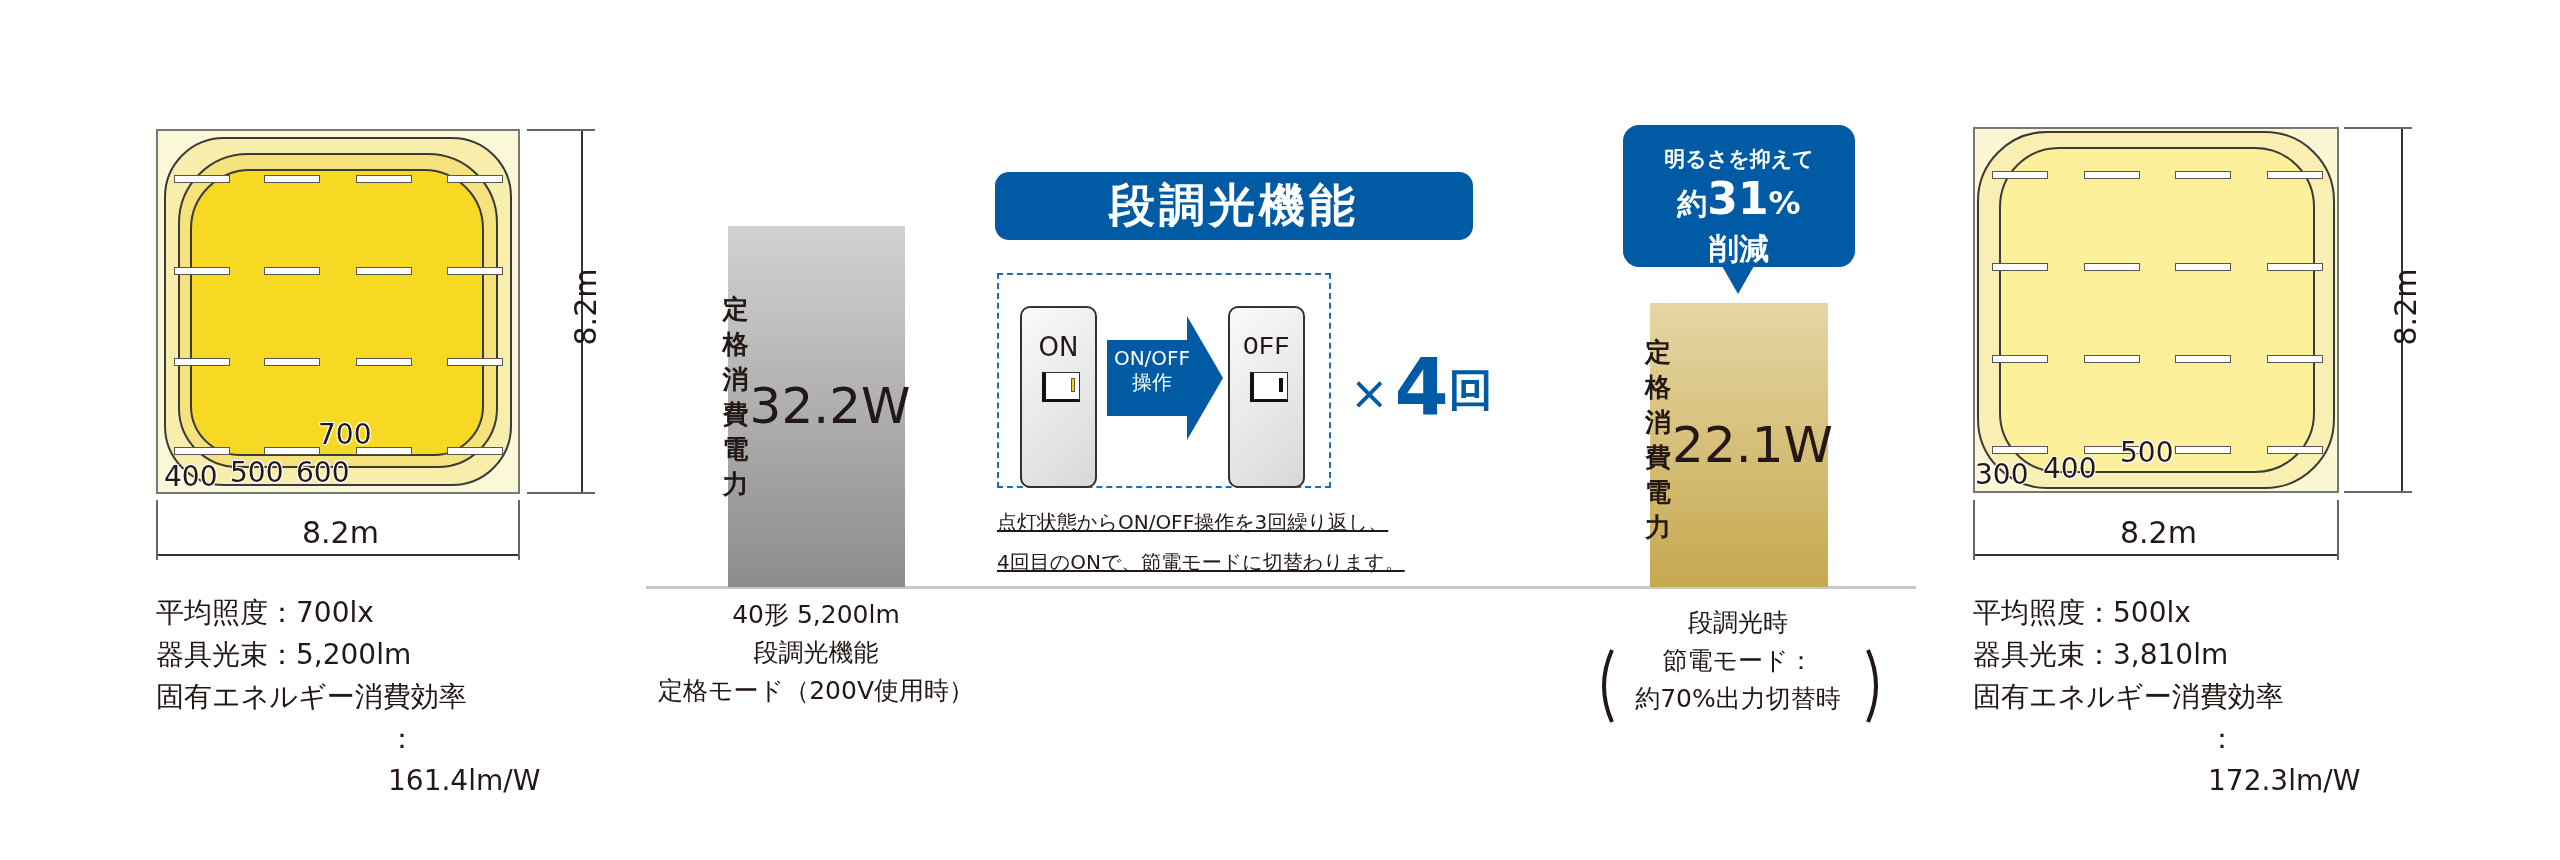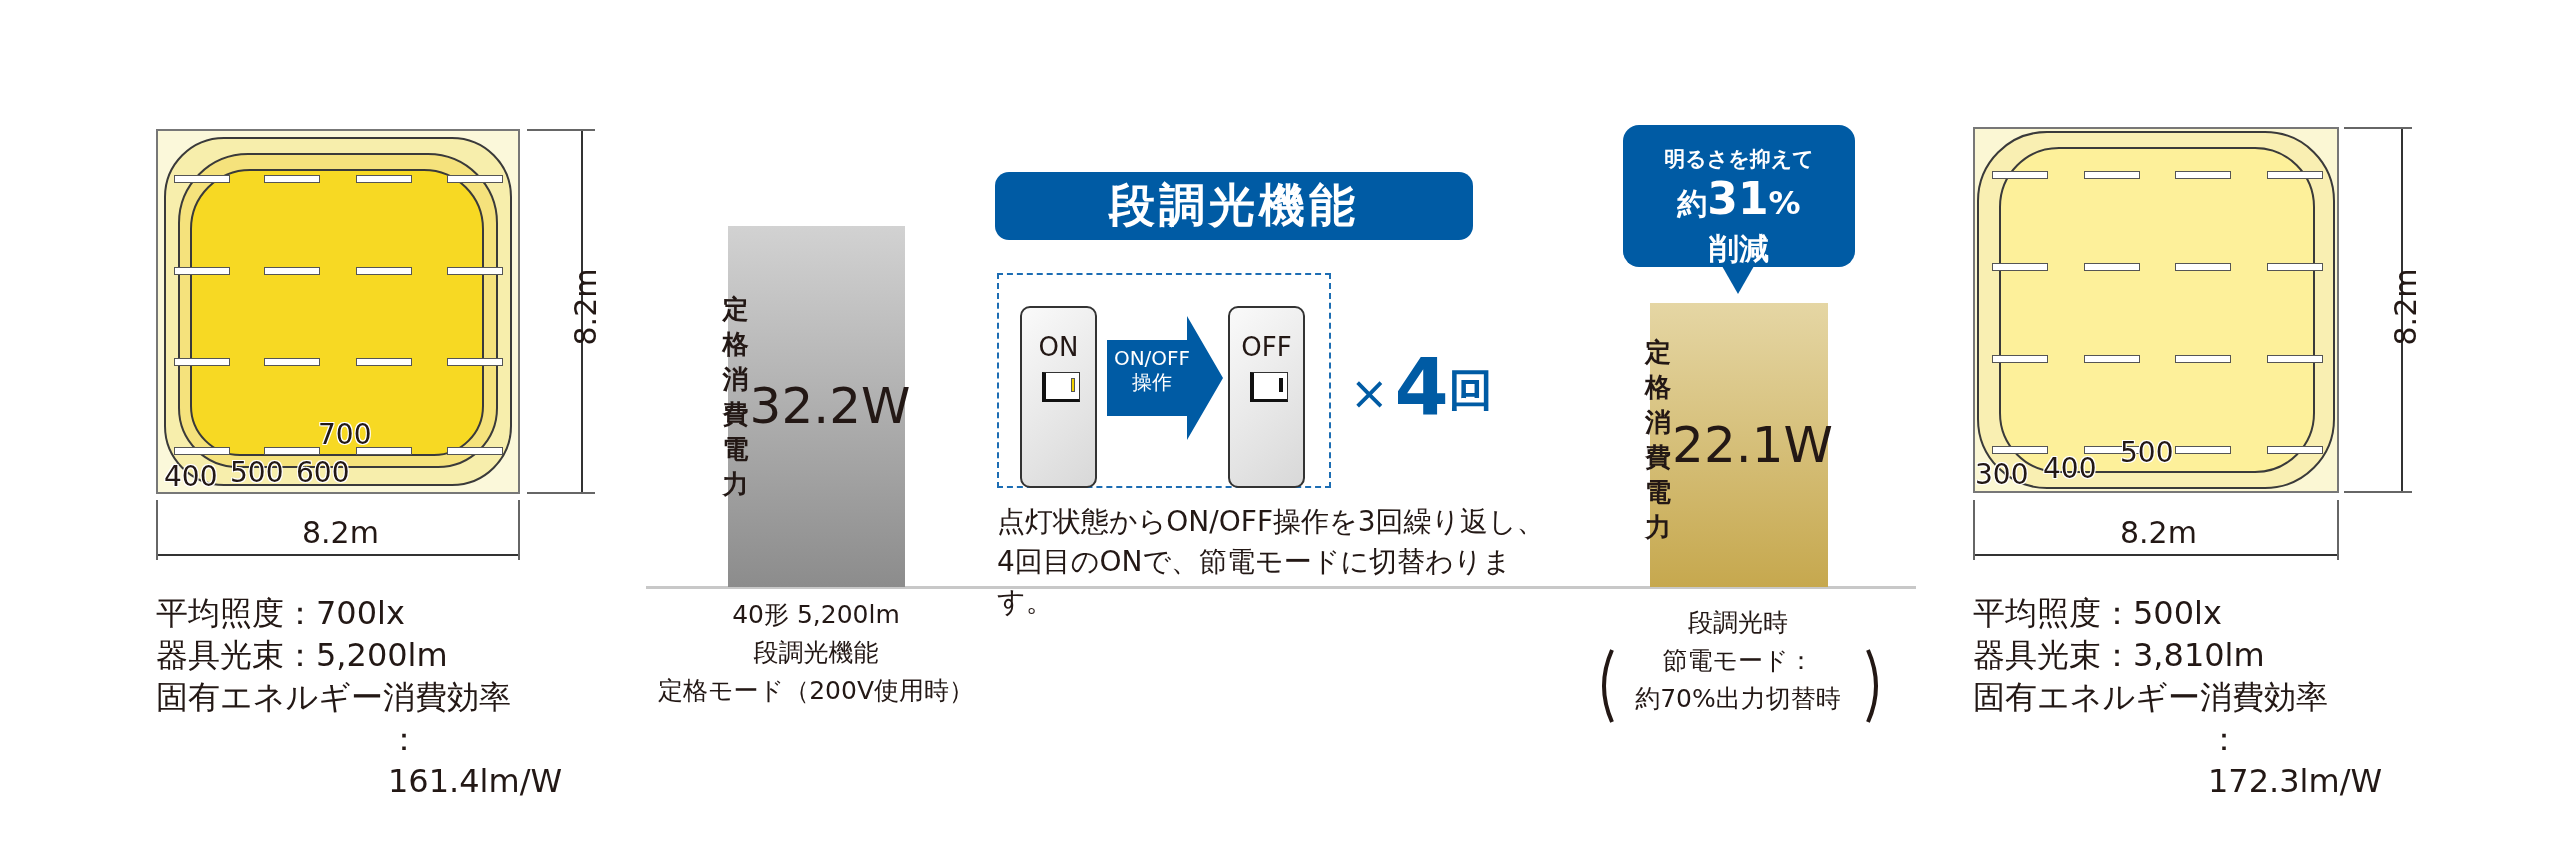--- a/index.html
+++ b/index.html
@@ -7,35 +7,35 @@
   .abs{position:absolute;}
   
   .map{position:absolute;border:2px solid #777;box-sizing:border-box;overflow:hidden;}
   .map .ring{position:absolute;border:2px solid #3a3a3a;box-sizing:border-box;}
   .lamp{position:absolute;width:56px;height:8px;background:#fff;border:1.5px solid #555;box-sizing:border-box;}
   .contour-label{position:absolute;font-size:28px;line-height:1;color:#231815;text-shadow:-1px -1px 0 #fff,1px -1px 0 #fff,-1px 1px 0 #fff,1px 1px 0 #fff;}
   .dim-line-v{position:absolute;width:0;border-left:2px solid #333;}
   .dim-line-h{position:absolute;height:0;border-top:2px solid #333;}
   .tick{position:absolute;background:#666;}
   .dim-label{position:absolute;font-size:30px;line-height:1;}
-  .stats{position:absolute;font-size:32px;line-height:42px;}
+  .stats{position:absolute;font-size:28px;line-height:42px;}
   
   .bar{position:absolute;display:flex;align-items:center;justify-content:center;}
   .bar .lbl{font-size:26px;font-weight:bold;letter-spacing:1px;}
   .bar .num{font-size:50px;line-height:1.1;}
   .caption{position:absolute;font-size:25px;line-height:38px;text-align:center;}
   .header-pill{position:absolute;background:#005ba4;border-radius:14px;color:#fff;font-size:46px;font-weight:bold;display:flex;align-items:center;justify-content:center;letter-spacing:4px;}
   .dash-box{position:absolute;border:2px dashed #1c6db3;box-sizing:border-box;}
   .switch{position:absolute;width:77px;height:182px;border:2px solid #333;border-radius:10px;background:linear-gradient(135deg,#fafafa,#d8d8d8);box-sizing:border-box;}
   .switch .sw-text{position:absolute;top:24px;width:100%;text-align:center;font-size:26px;}
   .switch .rocker{position:absolute;left:20px;top:64px;width:38px;height:30px;background:#fff;border:1.5px solid #333;border-left:4px solid #111;border-bottom:3px solid #111;box-sizing:border-box;}
   .switch .rocker .ind{position:absolute;right:4px;top:5px;width:4px;height:14px;}
   .arrow{position:absolute;}
   .times{position:absolute;color:#005ba4;font-weight:bold;display:flex;align-items:flex-end;}
-  .note{position:absolute;font-size:28px;line-height:40px;}
+  .note{position:absolute;font-size:20px;line-height:40px;text-decoration:underline;}
   .bubble{position:absolute;background:#005ba4;border-radius:16px;color:#fff;text-align:center;font-weight:bold;}
   .bubble-tail{position:absolute;width:0;height:0;border-left:16px solid transparent;border-right:16px solid transparent;border-top:28px solid #005ba4;}
   .baseline{position:absolute;height:0;border-top:3px solid #c8c8c8;}
 </style>
 </head>
 <body>
 
 <div class="map" style="left:156px;top:129px;width:364px;height:365px;background:#fbf8da;">
   <div class="ring" style="left:6px;top:6px;right:6px;bottom:6px;border-radius:60px;background:#f7eeac;"></div>
   <div class="ring" style="left:20px;top:22px;right:20px;bottom:24px;border-radius:70px 70px 60px 60px;background:#f5e27c;"></div>
@@ -101,21 +101,21 @@
       <div class="ind" style="background:#f2d200;border:1px solid #555;box-sizing:border-box;"></div>
     </div>
 </div>
 <svg class="arrow" style="left:1107px;top:316px;" width="118" height="124" viewBox="0 0 118 124">
   <polygon points="0,24 80,24 80,0 116,62 80,124 80,100 0,100" fill="#005ba4"></polygon>
 </svg>
 <div class="abs" style="left:1107px;top:346px;width:90px;text-align:center;color:#fff;font-size:20px;line-height:24px;">
   <div>ON/OFF</div>
   <div>操作</div>
 </div>
-<div class="switch" style="left:1228px;top:306px;">
+<div class="switch" style="left:1228px;top:306px;font-family:Liberation Mono, monospace;">
   <div class="sw-text">OFF</div>
   <div class="rocker">
       <div class="ind" style="background:#111;"></div>
     </div>
 </div>
 
 <div class="times" style="left:1350px;top:346px;height:80px;">
   <span style="font-size:46px;font-weight:normal;margin-right:6px;margin-bottom:6px;">×</span>
   <span style="font-size:78px;line-height:1;">4</span>
   <span style="font-size:44px;margin-bottom:6px;">回</span>

